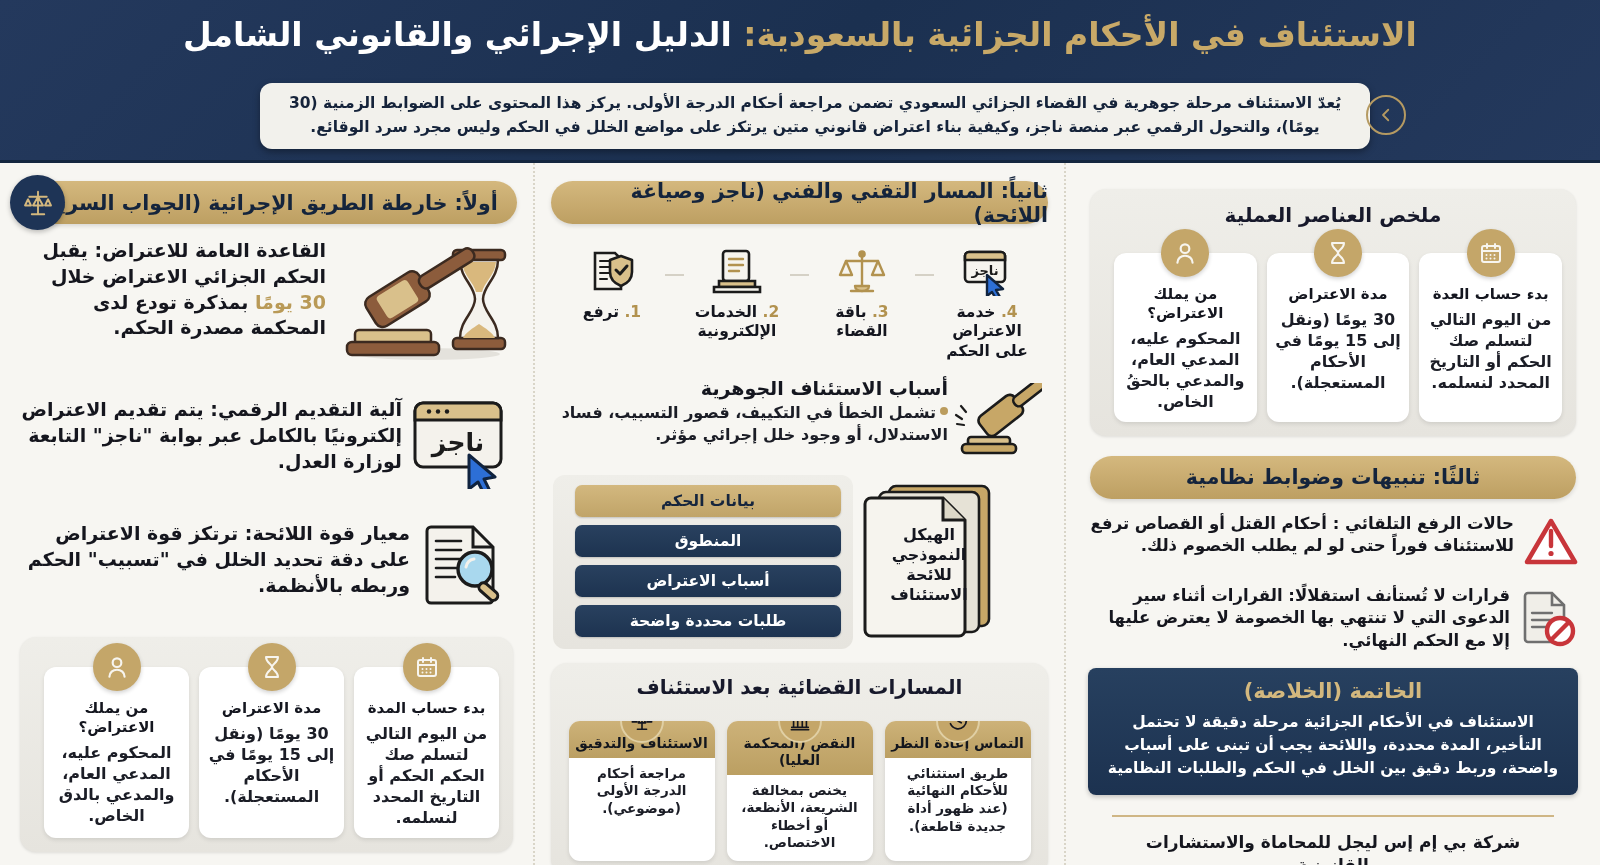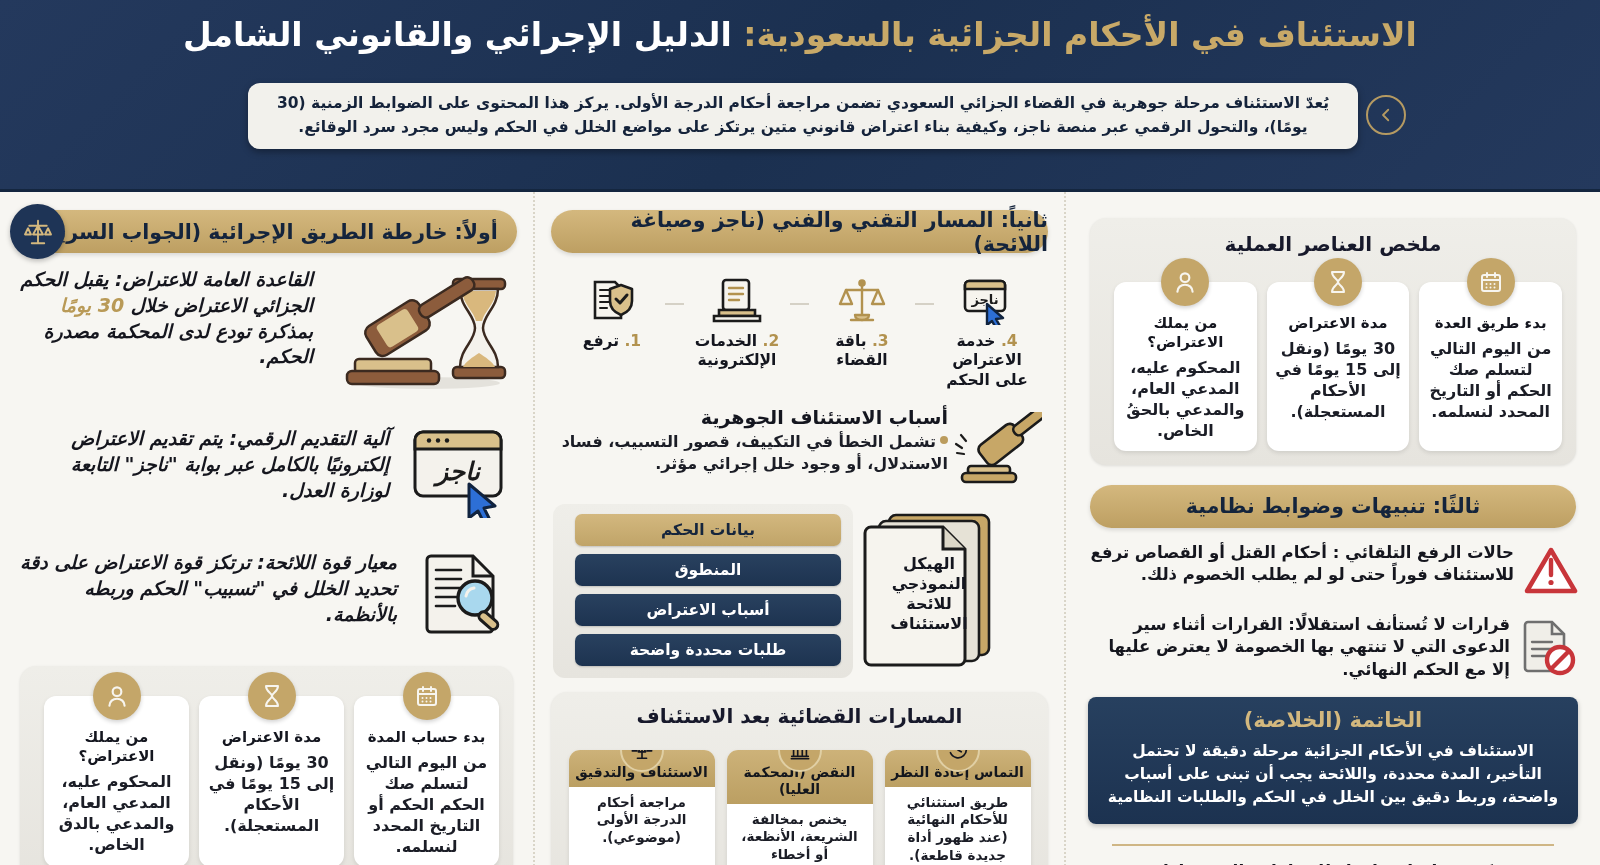--- a/index.html
+++ b/index.html
@@ -14,41 +14,41 @@
     font-family: "DejaVu Sans", "Liberation Sans", sans-serif;
     background: #f7f6f2;
     color: #1b1b1b;
     direction: rtl;
   }
 
   
   .header {
     position: relative;
     width: 1600px;
-    height: 192px;
+    height: 163px;
     background: #1e3456;
     background-image: linear-gradient(135deg, #24395d 0%, #1b3050 50%, #24395d 100%);
     padding: 8px 0 0 0;
     border-bottom: 3px solid #14263f;
   }
 
   .header-title {
     text-align: center;
     font-size: 33px;
     font-weight: bold;
     line-height: 1.30;
     letter-spacing: 0px;
     padding: 6px 120px 0 120px;
     color: #ffffff;
   }
   .header-title .gold { color: #c8a968; }
 
   .subtitle-wrap {
     position: absolute;
-    left: 248px;
+    left: 260px;
     top: 83px;
     width: 1110px;
   }
 
   .subtitle-box {
     background: #f2f1ec;
     border-radius: 12px;
     padding: 9px 18px 10px 18px;
     font-size: 15.5px;
     line-height: 1.52;
@@ -178,23 +178,22 @@
     font-weight: bold;
     line-height: 1.32;
     color: #1b1d26;
   }
 
   
   .rule-block {
     display: flex;
     flex-direction: row-reverse;
     align-items: flex-start;
-    gap: 20px;
+    gap: 7px;
     margin: 14px 4px 0 4px;
-    font-style: italic;
   }
   .rule-text {
     flex: 1;
     font-size: 19px;
     font-weight: bold;
     line-height: 1.36;
     text-align: right;
     color: #15161e;
   }
   .rule-text .hl { color: #b99a57; }
@@ -761,21 +760,21 @@
         <div class="minicard">
           <span class="minicard-ico">
             <svg width="24" height="24" viewBox="0 0 24 24" fill="none" stroke="#f7f5ef" stroke-width="2" stroke-linecap="round">
               <rect x="3" y="5" width="18" height="16" rx="2"></rect>
                 <path d="M3 10h18M8 3v4M16 3v4"></path>
               <g stroke-width="2">
                   <path d="M7.5 14h.01M11.5 14h.01M15.5 14h.01M7.5 17.5h.01M11.5 17.5h.01M15.5 17.5h.01"></path>
                 </g>
             </svg>
           </span>
-          <div class="minicard-title">بدء طريق العدة</div>
+          <div class="minicard-title">بدء حساب العدة</div>
           <div class="minicard-body">من اليوم التالي لتسلم صك الحكم أو التاريخ المحدد لنسلمه.</div>
         </div>
 
       </div>
     </div>
 
     <div class="pill" style="margin:20px 8px 6px 8px;">
       <span>ثالثًا: تنبيهات وضوابط نظامية</span>
     </div>
 

